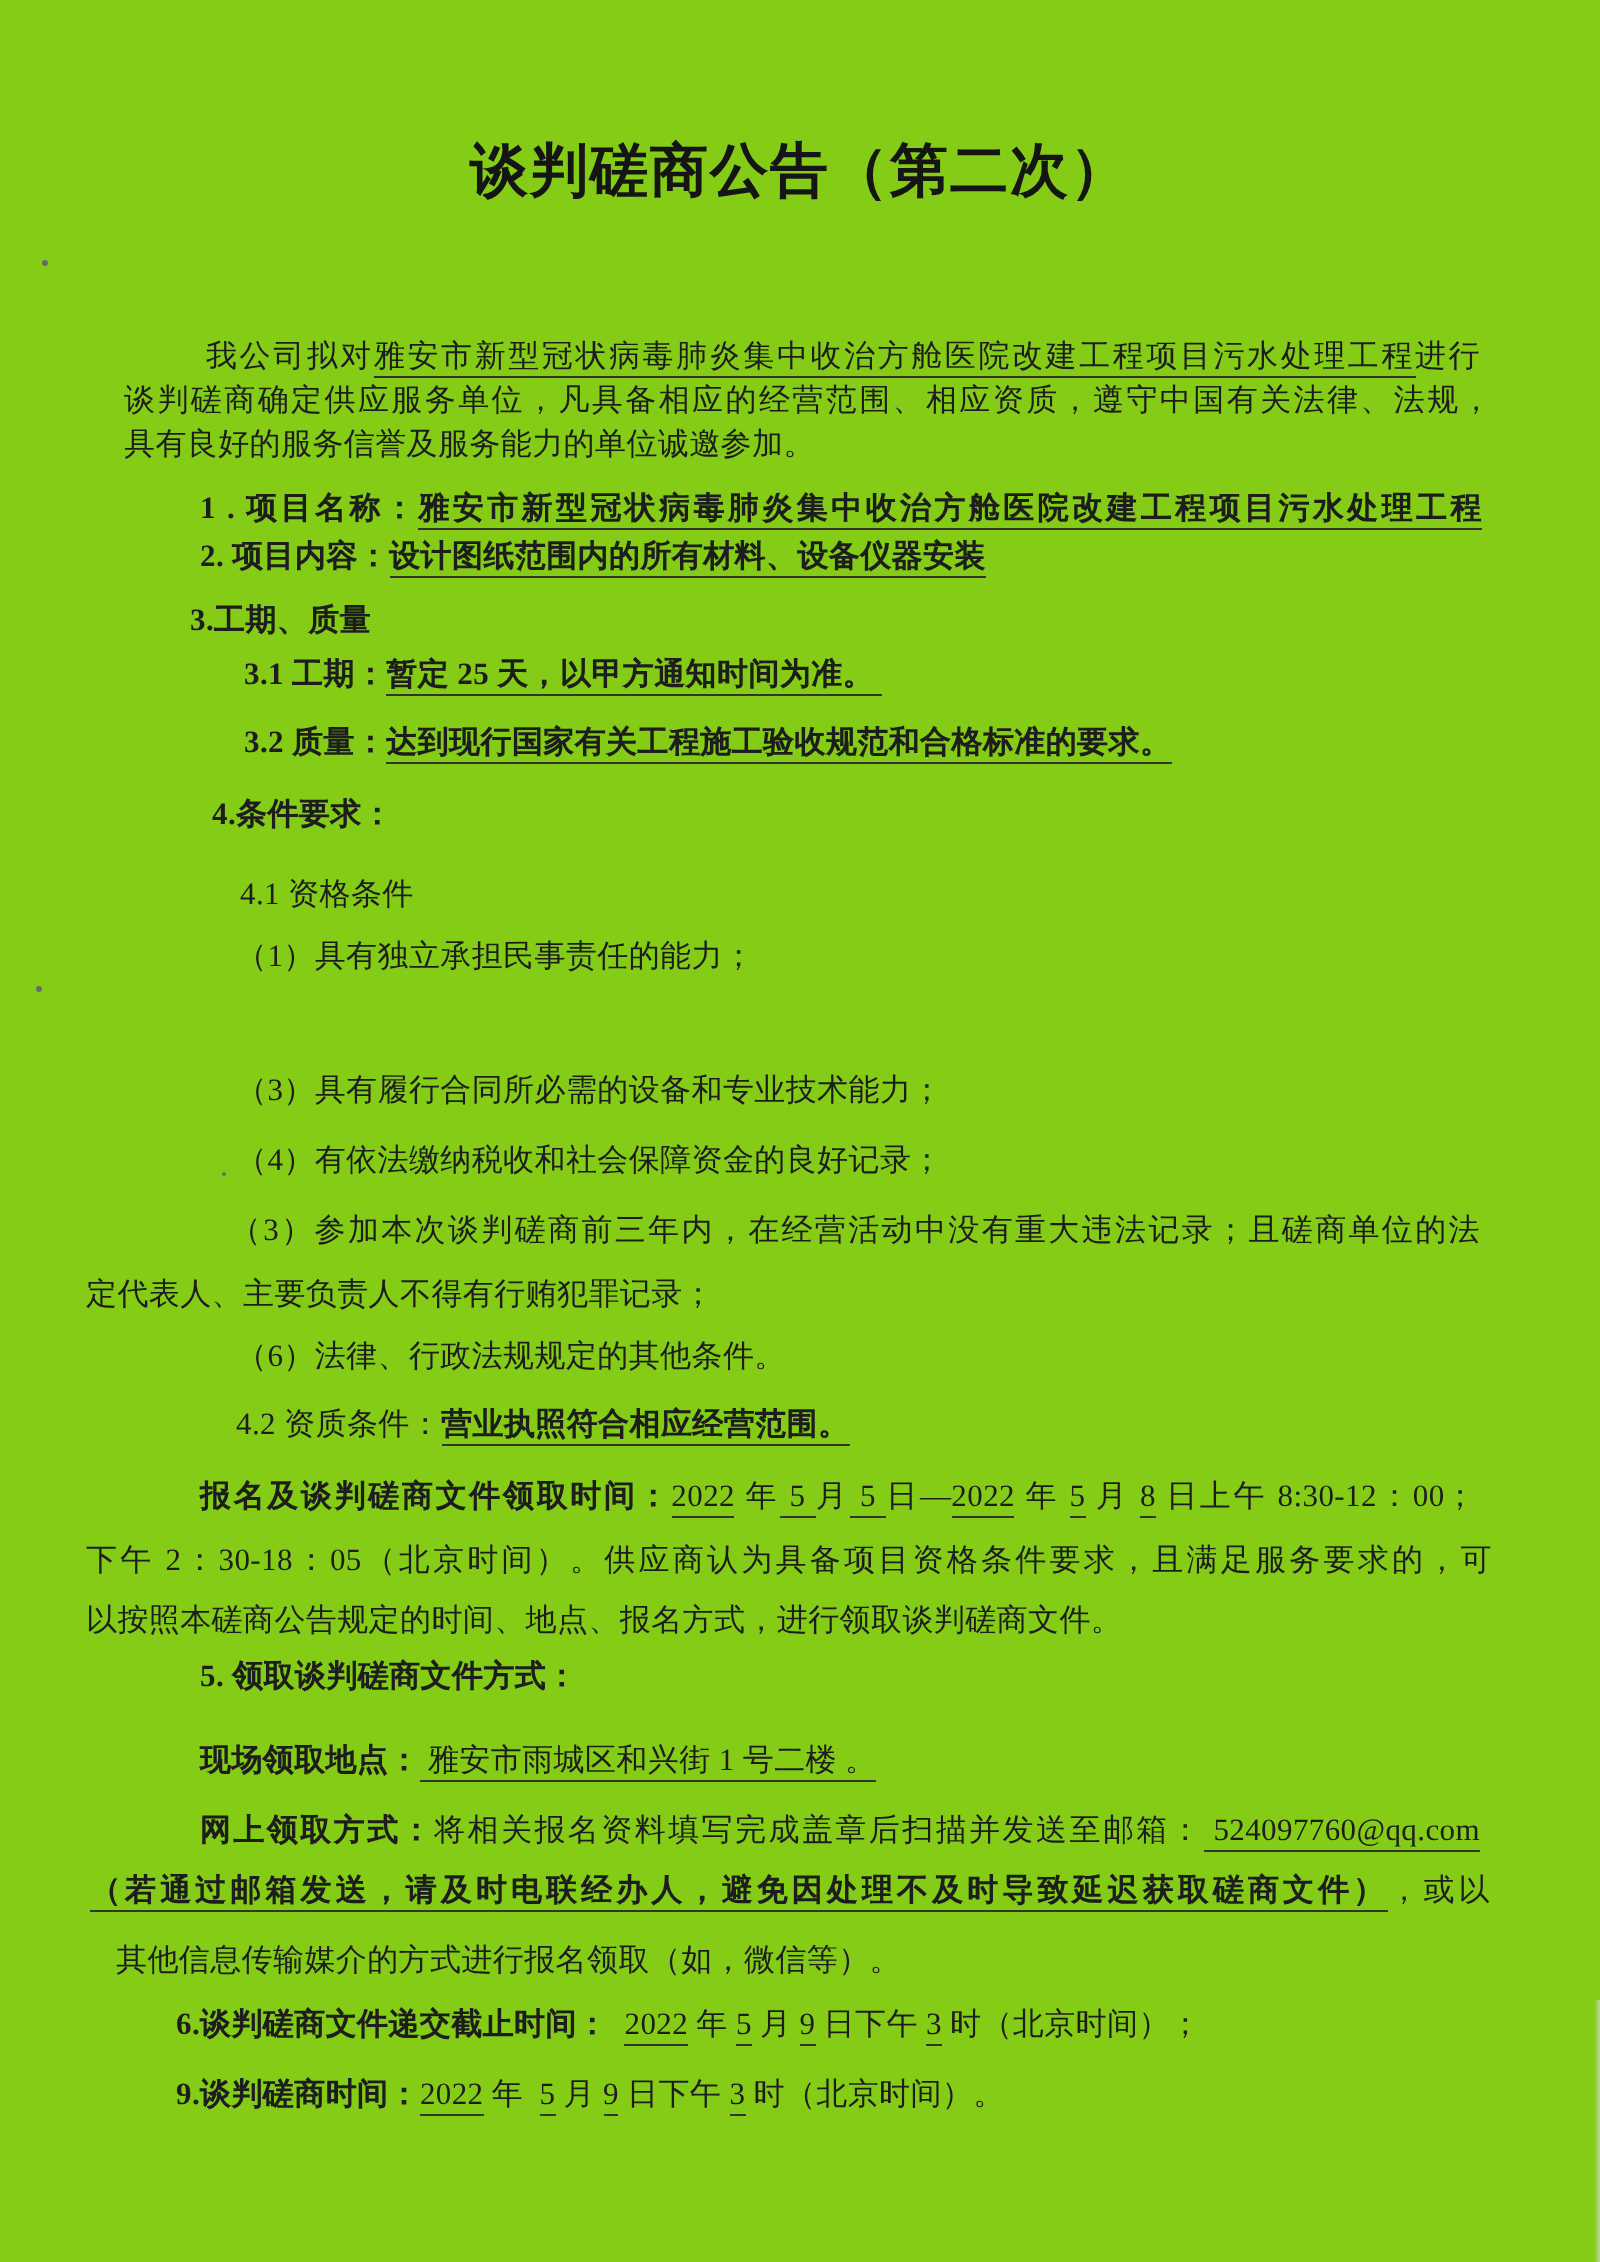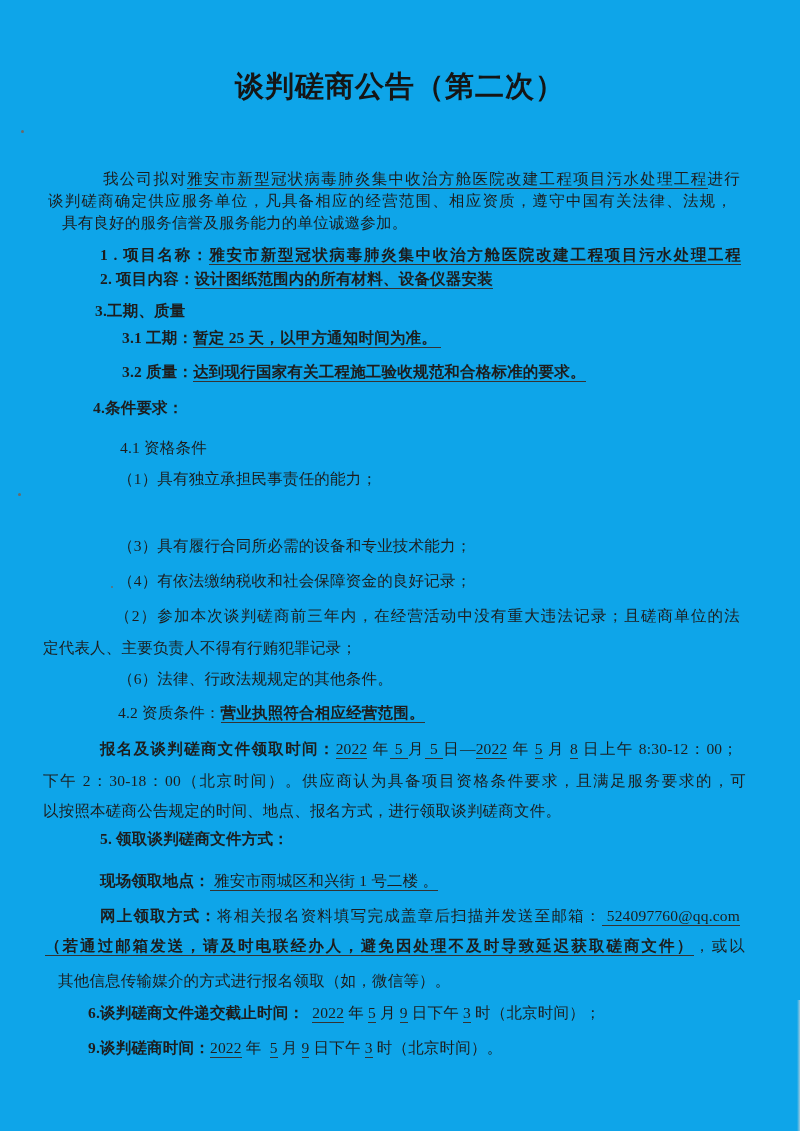--- a/index.html
+++ b/index.html
@@ -5,21 +5,21 @@
   html,body{margin:0;padding:0;}
   body{
     width:800px;height:1131px;
     background:#ffffff;
     font-family:"Liberation Serif","DejaVu Serif",serif;
     position:relative;
     overflow:hidden;
   }
   .page{
     position:absolute;inset:0;
-    background:#0ea5e9;
+    background:#84cc16;
   }
   .ln{
     position:absolute;
     font-size:15.5px;
     line-height:21px;
     color:#1d1d1d;
     white-space:pre;
     letter-spacing:0.2px;
     margin-top:28px;
   }
@@ -50,42 +50,42 @@
   }
 </style>
 </head>
 <body>
 
 <div class="page">
 
   <div class="title">谈判磋商公告（第二次）</div>
 
   <div class="ln just" style="top:140px;left:103px;width:637px"><span>我公司拟对</span><span class="u">雅安市新型冠状病毒肺炎集中收治方舱医院改建工程项目污水处理工程</span><span>进行</span></div>
-  <div class="ln just" style="top:162px;left:48px;width:684px">谈判磋商确定供应服务单位，凡具备相应的经营范围、相应资质，遵守中国有关法律、法规，</div>
+  <div class="ln just" style="top:162px;left:62px;width:684px">谈判磋商确定供应服务单位，凡具备相应的经营范围、相应资质，遵守中国有关法律、法规，</div>
   <div class="ln" style="top:184px;left:62px">具有良好的服务信誉及服务能力的单位诚邀参加。</div>
 
   <div class="ln just" style="top:216px;left:100px;width:641px"><span class="b">1 . 项目名称：</span><span class="b u">雅安市新型冠状病毒肺炎集中收治方舱医院改建工程项目污水处理工程</span></div>
   <div class="ln" style="top:240px;left:100px"><span class="b">2. 项目内容：</span><span class="b u">设计图纸范围内的所有材料、设备仪器安装</span></div>
 
   <div class="ln b" style="top:272px;left:95px">3.工期、质量</div>
   <div class="ln" style="top:299px;left:122px"><span class="b">3.1 工期：</span><span class="b u">暂定 25 天，以甲方通知时间为准。 </span></div>
   <div class="ln" style="top:333px;left:122px"><span class="b">3.2 质量：</span><span class="b u">达到现行国家有关工程施工验收规范和合格标准的要求。</span></div>
 
-  <div class="ln b" style="top:369px;left:93px">4.条件要求：</div>
+  <div class="ln b" style="top:369px;left:106px">4.条件要求：</div>
   <div class="ln" style="top:409px;left:120px">4.1 资格条件</div>
   <div class="ln" style="top:440px;left:118px">（1）具有独立承担民事责任的能力；</div>
   <div class="ln" style="top:507px;left:118px">（3）具有履行合同所必需的设备和专业技术能力；</div>
   <div class="ln" style="top:542px;left:118px">（4）有依法缴纳税收和社会保障资金的良好记录；</div>
-  <div class="ln just" style="top:577px;left:115px;width:625px">（2）参加本次谈判磋商前三年内，在经营活动中没有重大违法记录；且磋商单位的法</div>
+  <div class="ln just" style="top:577px;left:115px;width:625px">（3）参加本次谈判磋商前三年内，在经营活动中没有重大违法记录；且磋商单位的法</div>
   <div class="ln" style="top:609px;left:43px">定代表人、主要负责人不得有行贿犯罪记录；</div>
   <div class="ln" style="top:640px;left:118px">（6）法律、行政法规规定的其他条件。</div>
   <div class="ln" style="top:674px;left:118px"><span>4.2 资质条件：</span><span class="b u">营业执照符合相应经营范围。</span></div>
 
   <div class="ln just" style="top:710px;left:100px;width:638px"><span class="b">报名及谈判磋商文件领取时间：</span><span class="u">2022</span><span> 年</span><span class="u"> 5 </span><span>月</span><span class="u"> 5 </span><span>日—</span><span class="u">2022</span><span> 年 </span><span class="u">5</span><span> 月 </span><span class="u">8</span><span> 日上午 8:30-12：00；</span></div>
-  <div class="ln just" style="top:742px;left:43px;width:703px">下午 2：30-18：00（北京时间）。供应商认为具备项目资格条件要求，且满足服务要求的，可</div>
+  <div class="ln just" style="top:742px;left:43px;width:703px">下午 2：30-18：05（北京时间）。供应商认为具备项目资格条件要求，且满足服务要求的，可</div>
   <div class="ln" style="top:772px;left:43px">以按照本磋商公告规定的时间、地点、报名方式，进行领取谈判磋商文件。</div>
 
   <div class="ln b" style="top:800px;left:100px">5. 领取谈判磋商文件方式：</div>
   <div class="ln" style="top:842px;left:100px"><span class="b">现场领取地点：</span><span class="u"> 雅安市雨城区和兴街 1 号二楼 。</span></div>
   <div class="ln just" style="top:877px;left:100px;width:640px"><span class="b">网上领取方式：</span><span>将相关报名资料填写完成盖章后扫描并发送至邮箱：</span><span class="u"> 524097760@qq.com</span></div>
   <div class="ln just" style="top:907px;left:45px;width:700px"><span class="b u">（若通过邮箱发送，请及时电联经办人，避免因处理不及时导致延迟获取磋商文件）</span><span>，或以</span></div>
   <div class="ln" style="top:942px;left:58px">其他信息传输媒介的方式进行报名领取（如，微信等）。</div>
 
   <div class="ln" style="top:974px;left:88px"><span class="b">6.谈判磋商文件递交截止时间：  </span><span class="u">2022</span><span> 年 </span><span class="u">5</span><span> 月 </span><span class="u">9</span><span> 日下午 </span><span class="u">3</span><span> 时（北京时间）；</span></div>
   <div class="ln" style="top:1009px;left:88px"><span class="b">9.谈判磋商时间：</span><span class="u">2022</span><span> 年  </span><span class="u">5</span><span> 月 </span><span class="u">9</span><span> 日下午 </span><span class="u">3</span><span> 时（北京时间）。</span></div>

